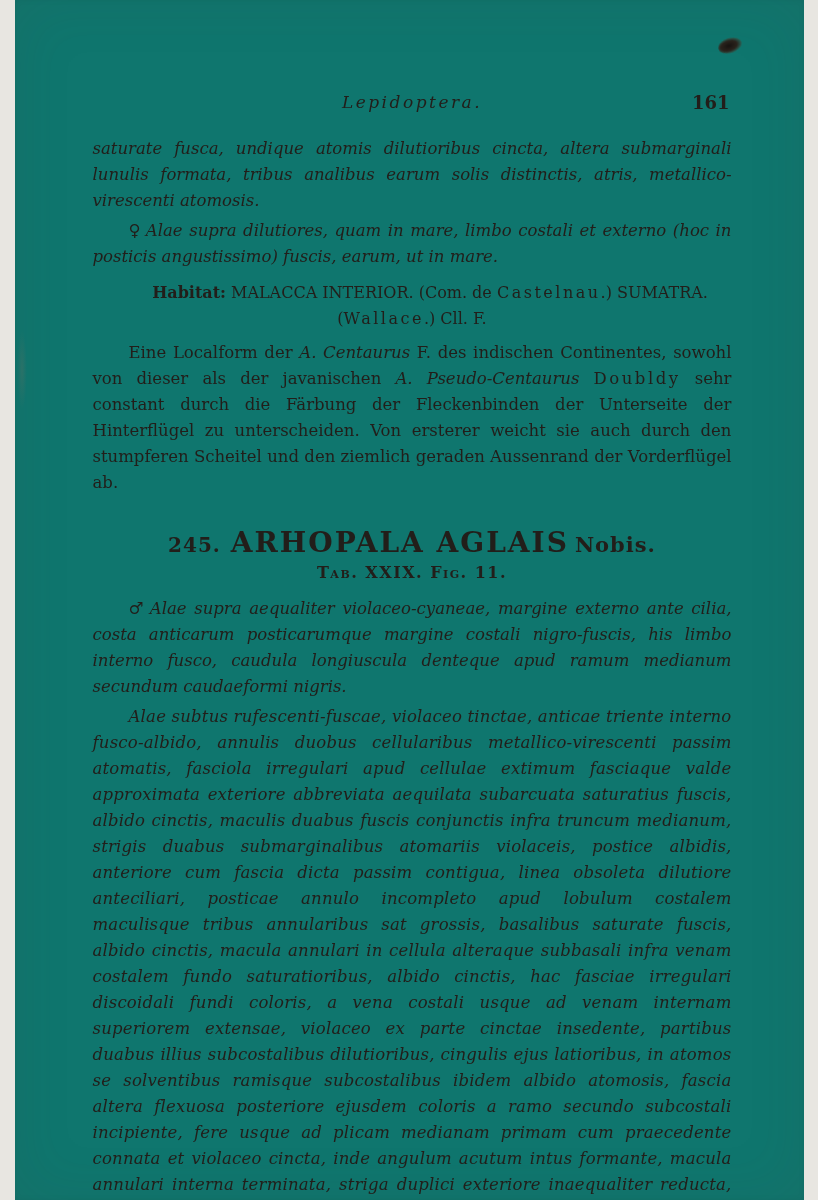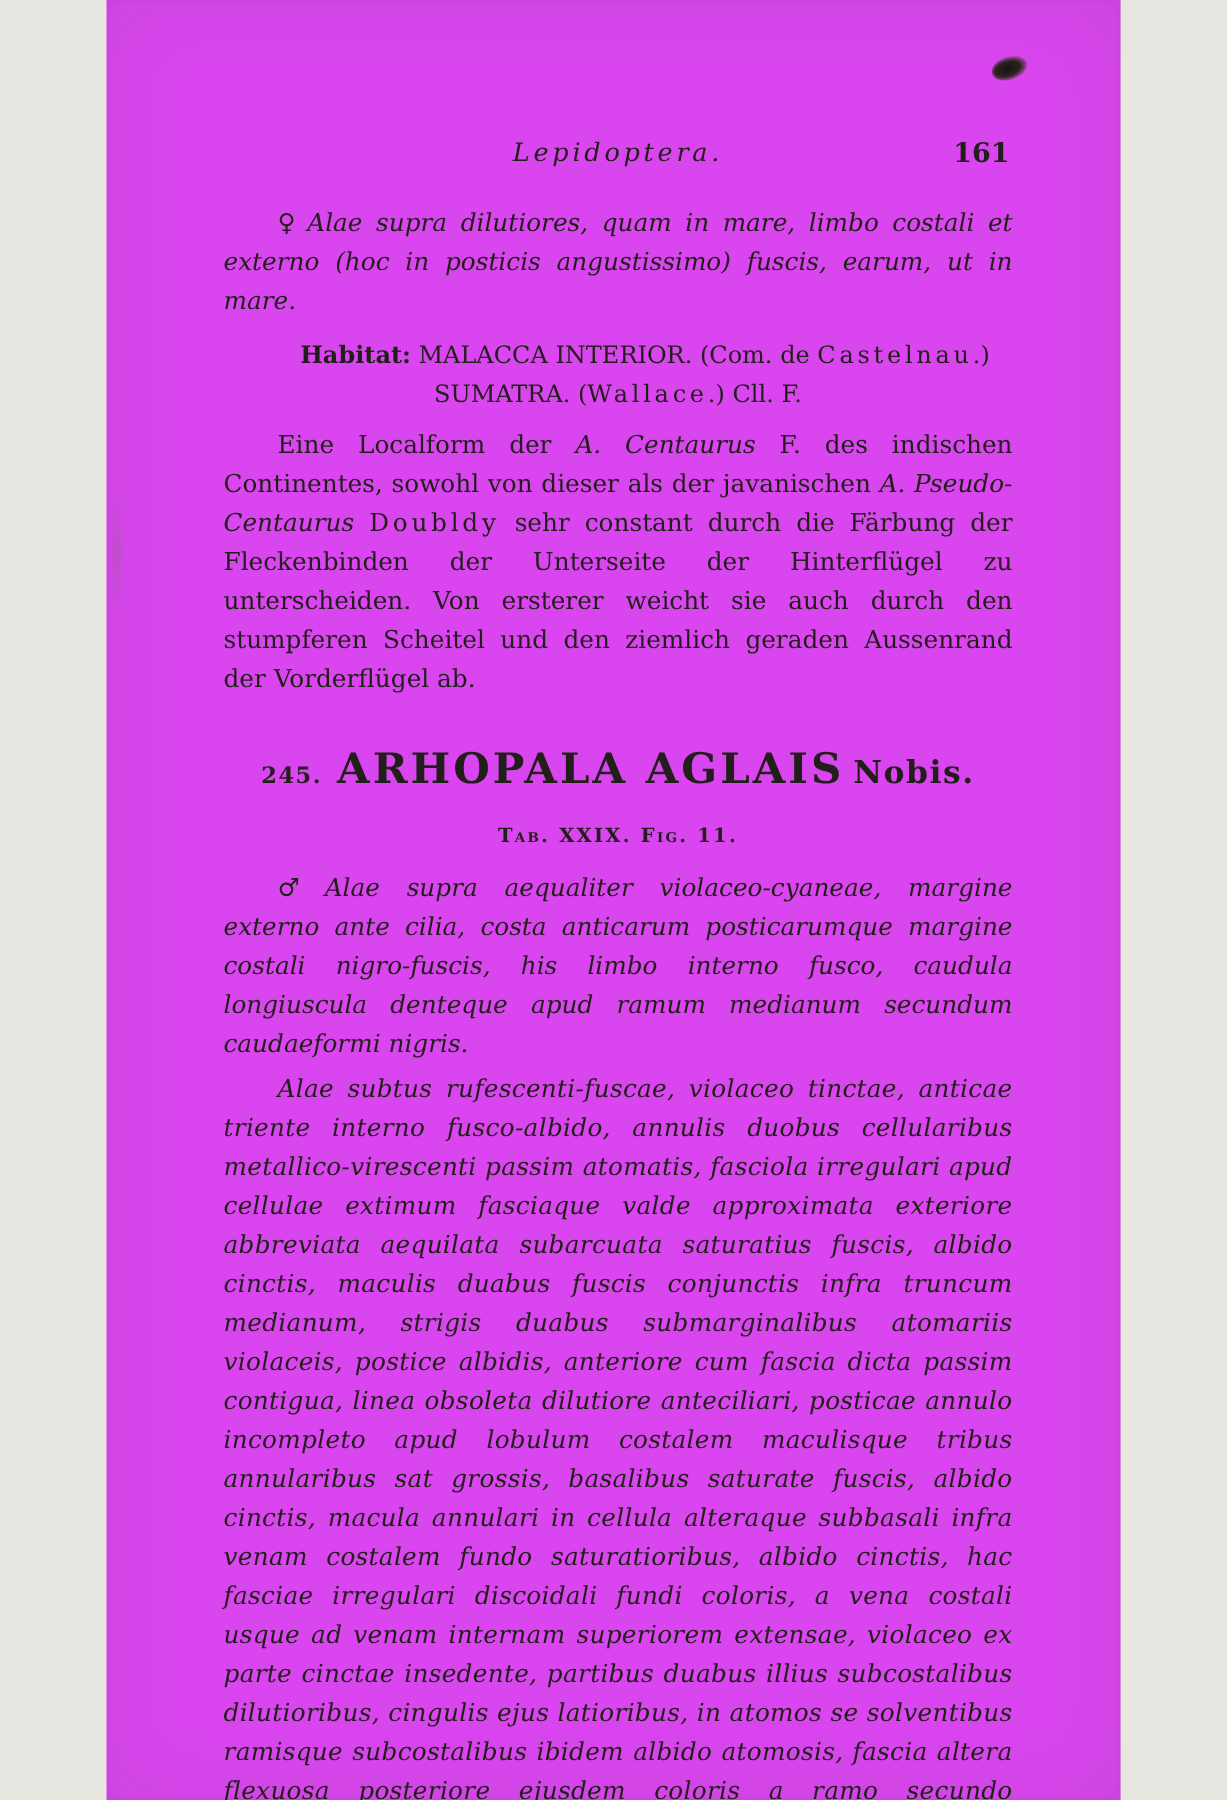--- a/index.html
+++ b/index.html
@@ -3,24 +3,24 @@
 <meta charset="utf-8">
 <style>
   html, body {
     margin: 0;
     padding: 0;
     background: #e8e6e1;
     font-family: "DejaVu Serif", "Liberation Serif", serif;
   }
   .page {
     position: relative;
-    width: 676px;
+    width: 789px;
     height: 1200px;
     margin: 0 auto;
-    background: #d946ef;
+    background: #0f766e;
     color: #221e1a;
     overflow: hidden;
     box-shadow: inset 0 0 60px rgba(80,70,55,0.10), inset 0 0 6px rgba(0,0,0,0.05);
   }
   .ink-spot {
     position: absolute;
     top: 38px;
     right: 62px;
     width: 24px;
     height: 15px;
@@ -81,27 +81,27 @@
     font-size: 16px;
   }
   .habitat-label { font-weight: bold; }
   .spaced { letter-spacing: 2.5px; }
   .german-note { margin-top: 8px; }
   .species-head {
     margin-top: 30px;
     text-align: center;
     font-weight: bold;
   }
-  .species-number { font-size: 15px; letter-spacing: 1px; padding-right: 10px; }
+  .species-number { font-size: 20px; letter-spacing: 1px; padding-right: 10px; }
   .species-name { font-size: 28px; letter-spacing: 2px; }
   .species-author { font-size: 21px; letter-spacing: 1px; padding-left: 6px; }
   .plate-ref {
-    margin-top: 21px;
+    margin-top: 4px;
     text-align: center;
-    font-size: 13px;
+    font-size: 16px;
     font-variant: small-caps;
     letter-spacing: 1.5px;
     font-weight: bold;
   }
   .p-male { margin-top: 14px; }
   .p-underside { margin-top: 4px; letter-spacing: 0.2px; }
 </style>
 </head>
 <body>
 
@@ -110,20 +110,21 @@
   <div class="ink-spot"></div>
   <div class="edge-smudge"></div>
 
   <div class="content">
 
     <div class="running-header">
       <span class="running-title">Lepidoptera.</span>
       <span class="page-number">161</span>
     </div>
 
+    <p class="italic p-continuation">saturate fusca, undique atomis dilutioribus cincta, altera submarginali lunulis formata, tribus analibus earum solis distinctis, atris, metallico-virescenti atomosis.</p>
 
     <p class="italic indent p-female"><span class="sex-symbol">♀</span><span>Alae supra dilutiores, quam in mare, limbo costali et externo (hoc in posticis angustissimo) fuscis, earum, ut in mare.</span></p>
 
     <p class="habitat-line"><span class="habitat-label">Habitat:</span><span> MALACCA INTERIOR. (Com. de </span><span class="spaced">Castelnau</span><span>.) SUMATRA. (</span><span class="spaced">Wallace</span><span>.) Cll. F.</span></p>
 
     <p class="german-note indent"><span>Eine Localform der </span><span class="italic">A. Centaurus</span><span> F. des indischen Continentes, sowohl von dieser als der javanischen </span><span class="italic">A. Pseudo-Centaurus</span><span> </span><span class="spaced">Doubldy</span><span> sehr constant durch die Färbung der Fleckenbinden der Unterseite der Hinterflügel zu unterscheiden. Von ersterer weicht sie auch durch den stumpferen Scheitel und den ziemlich geraden Aussenrand der Vorderflügel ab.</span></p>
 
     <div class="species-head">
       <span class="species-number">245.</span><span class="species-name">ARHOPALA AGLAIS</span><span class="species-author">Nobis.</span>
     </div>

